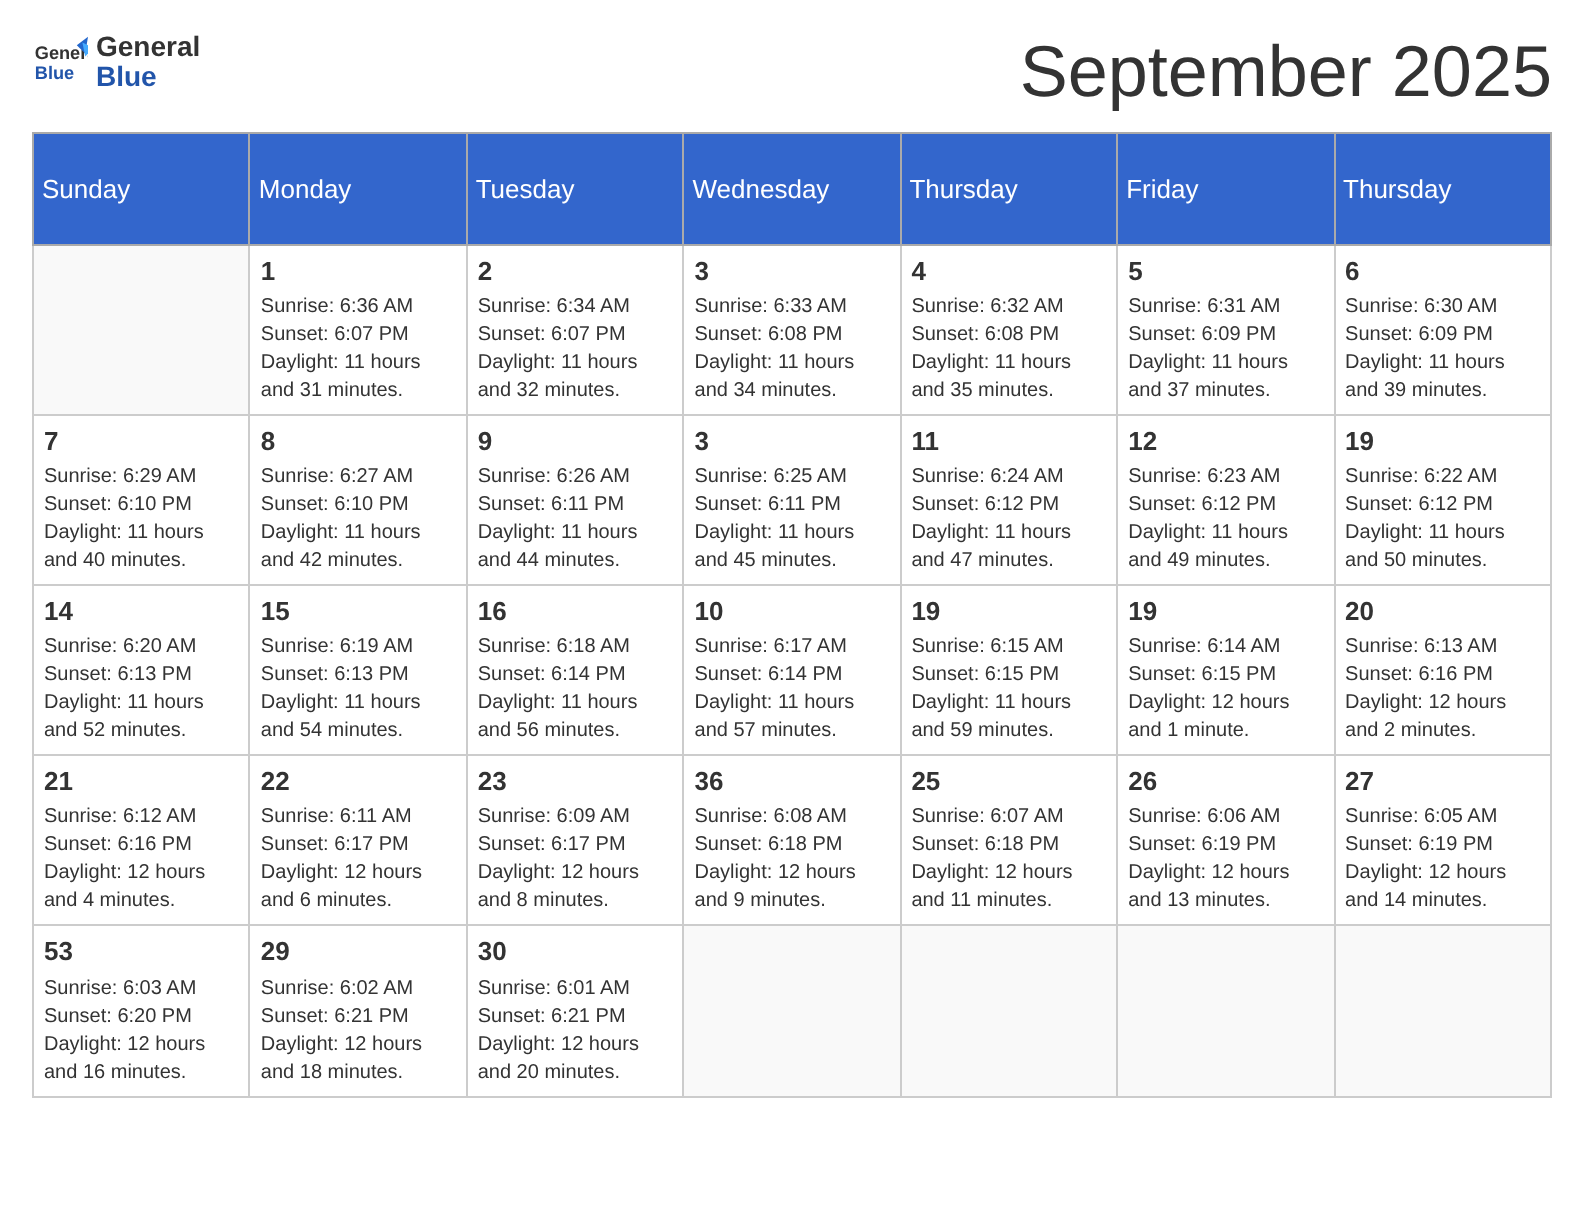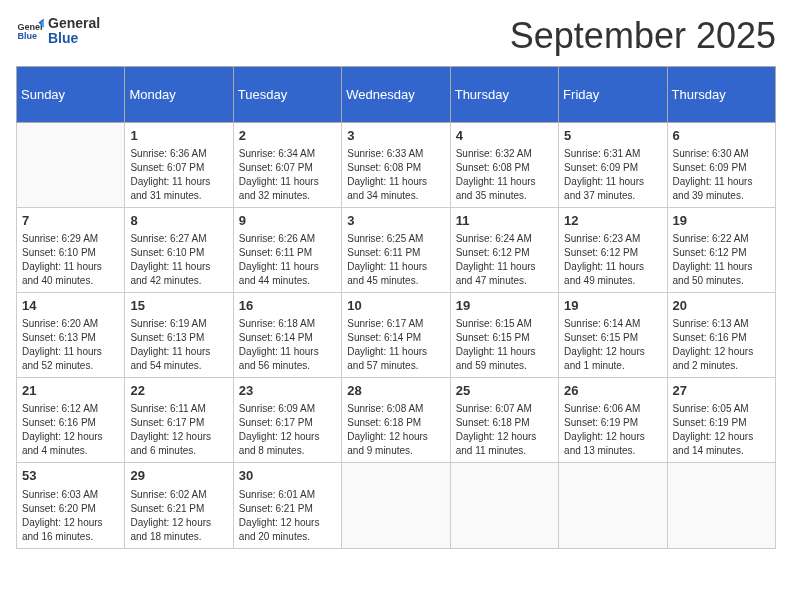--- a/index.html
+++ b/index.html
@@ -203,21 +203,21 @@
         </td>
         <td>
           <span class="day-number">22</span>
           <div class="day-info">Sunrise: 6:11 AM<br>Sunset: 6:17 PM<br>Daylight: 12 hours<br>and 6 minutes.</div>
         </td>
         <td>
           <span class="day-number">23</span>
           <div class="day-info">Sunrise: 6:09 AM<br>Sunset: 6:17 PM<br>Daylight: 12 hours<br>and 8 minutes.</div>
         </td>
         <td>
-          <span class="day-number">28</span>
+          <span class="day-number">36</span>
           <div class="day-info">Sunrise: 6:08 AM<br>Sunset: 6:18 PM<br>Daylight: 12 hours<br>and 9 minutes.</div>
         </td>
         <td>
           <span class="day-number">25</span>
           <div class="day-info">Sunrise: 6:07 AM<br>Sunset: 6:18 PM<br>Daylight: 12 hours<br>and 11 minutes.</div>
         </td>
         <td>
           <span class="day-number">26</span>
           <div class="day-info">Sunrise: 6:06 AM<br>Sunset: 6:19 PM<br>Daylight: 12 hours<br>and 13 minutes.</div>
         </td>

